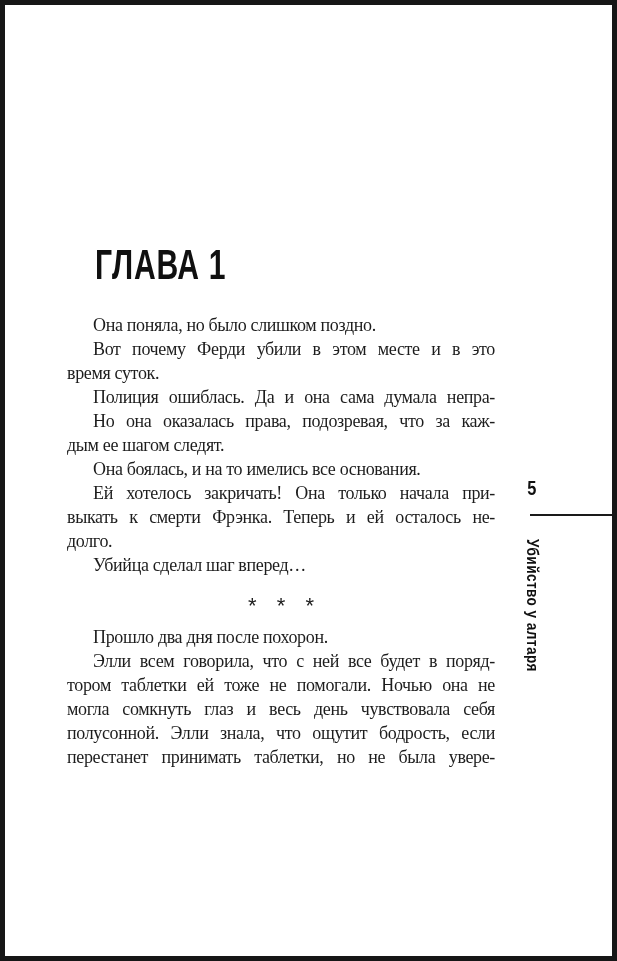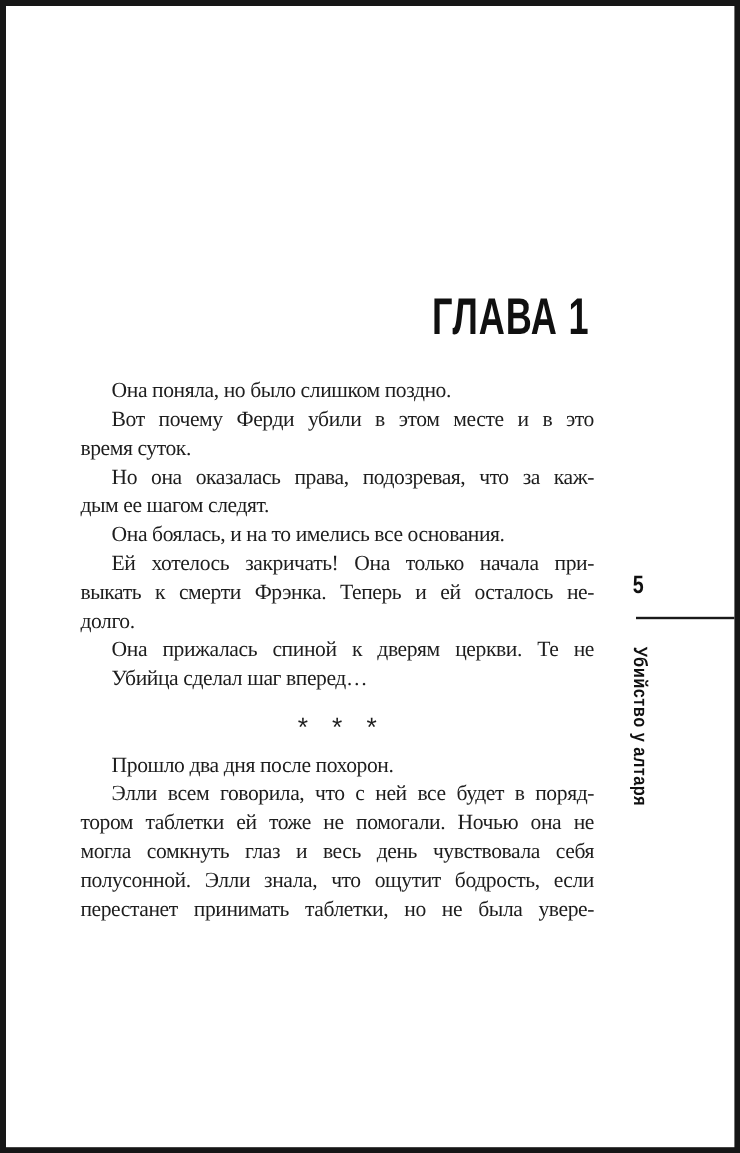--- a/index.html
+++ b/index.html
@@ -5,21 +5,21 @@
   html,body { margin:0; padding:0; background:#e8e8e8; }
   .page {
     position:relative; width:617px; height:961px; box-sizing:border-box;
     background:#ffffff; border:5px solid #161616; overflow:hidden;
     font-family:"Liberation Sans", sans-serif; color:#1d1d1d;
     -webkit-font-smoothing:antialiased;
   }
   
   .chapter-title {
     position:absolute; left:62px; top:238px; width:452px;
-    text-align:right; line-height:1;
+    text-align:left; line-height:1;
   }
   .chapter-title .squeeze {
     display:inline-block; transform:scaleX(0.70); transform-origin:50% 50%;
     font-weight:bold; font-size:43px; letter-spacing:1px; color:#101010;
     white-space:nowrap;
   }
   
   .body-text {
     position:absolute; left:62px; top:308px; width:428px;
     font-size:18px; line-height:24px; letter-spacing:-0.35px;
@@ -67,35 +67,35 @@
 
   <div class="body-text">
       <div class="para">
         <div class="line first last">Она поняла, но было слишком поздно.</div>
       </div>
       <div class="para">
         <div class="line first">Вот почему Ферди убили в этом месте и в это</div>
         <div class="line last">время суток.</div>
       </div>
       <div class="para">
+        <div class="line first">Полиция ошиблась. Да и она сама думала непра-</div>
       </div>
       <div class="para">
         <div class="line first">Но она оказалась права, подозревая, что за каж-</div>
         <div class="line last">дым ее шагом следят.</div>
       </div>
       <div class="para">
         <div class="line first last">Она боялась, и на то имелись все основания.</div>
       </div>
       <div class="para">
         <div class="line first">Ей хотелось закричать! Она только начала при-</div>
         <div class="line">выкать к смерти Фрэнка. Теперь и ей осталось не-</div>
         <div class="line last">долго.</div>
       </div>
       <div class="para">
-        <div class="line first">Она прижалась спиной к дверям церкви. Те не</div>
       </div>
       <div class="para">
         <div class="line first last">Убийца сделал шаг вперед…</div>
       </div>
       <div class="sep">
         <span>* * *</span>
       </div>
       <div class="para">
         <div class="line first last">Прошло два дня после похорон.</div>
       </div>

